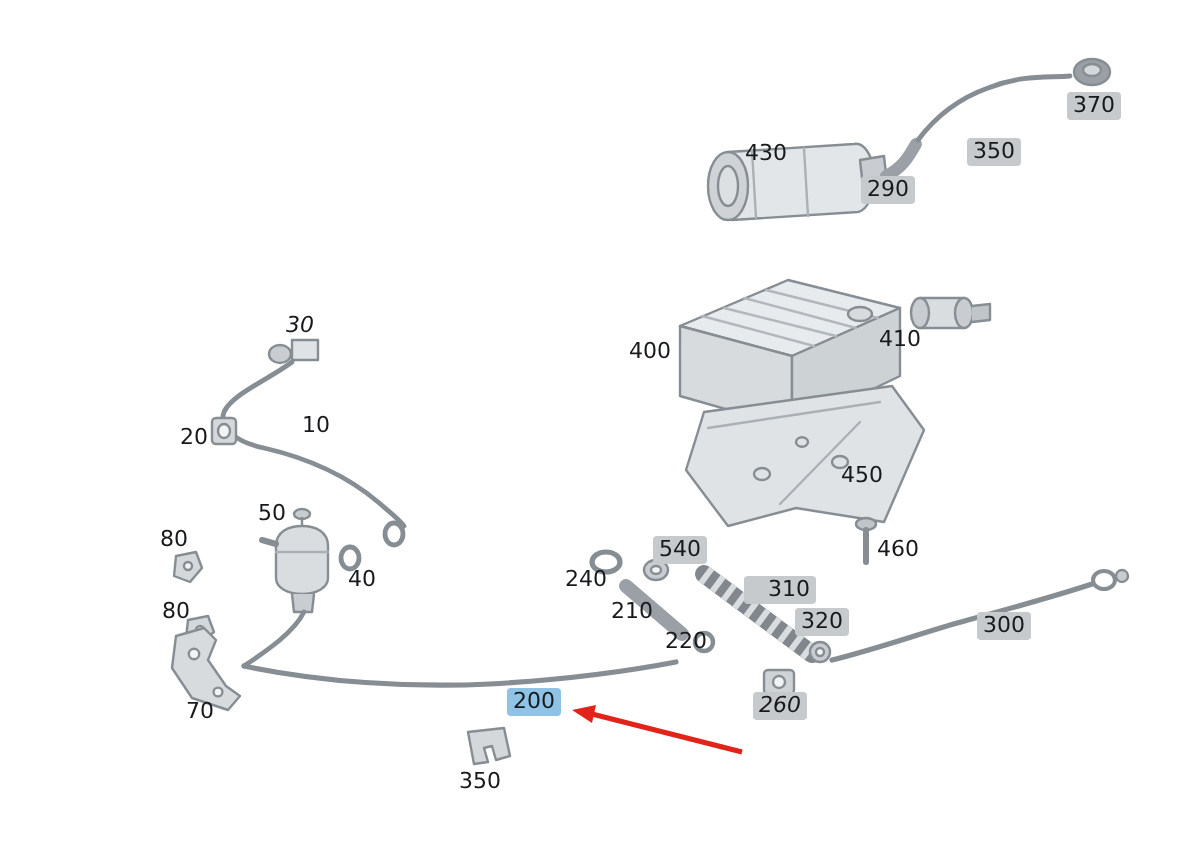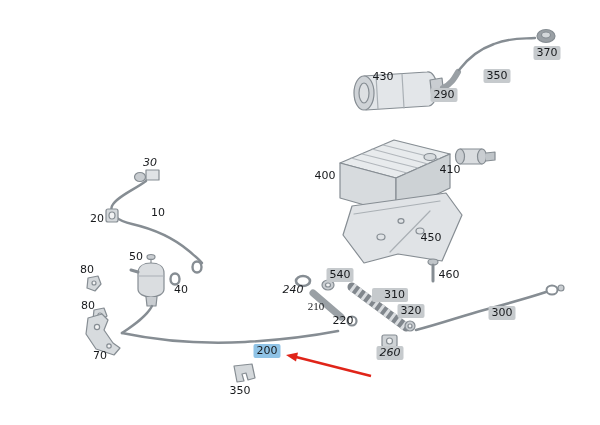--- a/index.html
+++ b/index.html
@@ -190,23 +190,23 @@
   <div class="label-layer">
       <div class="part-label label-plain" style="left: 158px; top: 213px;">10</div>
       <div class="part-label label-plain" style="left: 97px; top: 219px;">20</div>
       <div class="part-label label-plain" style="left: 150px; top: 163px; font-style: italic;">30</div>
       <div class="part-label label-plain" style="left: 181px; top: 290px;">40</div>
       <div class="part-label label-plain" style="left: 136px; top: 257px;">50</div>
       <div class="part-label label-plain" style="left: 87px; top: 270px;">80</div>
       <div class="part-label label-plain" style="left: 100px; top: 356px;">70</div>
       <div class="part-label label-plain" style="left: 88px; top: 306px;">80</div>
       <div class="part-label label-highlight" style="left: 267px; top: 351px;">200</div>
-      <div class="part-label label-plain" style="left: 316px; top: 306px; font-family: Liberation Serif, serif;">210</div>
+      <div class="part-label label-plain" style="left: 316px; top: 306px;">210</div>
       <div class="part-label label-plain" style="left: 343px; top: 321px;">220</div>
-      <div class="part-label label-plain" style="left: 293px; top: 290px; font-style: italic;">240</div>
+      <div class="part-label label-plain" style="left: 293px; top: 290px;">240</div>
       <div class="part-label label-plain" style="left: 240px; top: 391px;">350</div>
       <div class="part-label label-gray" style="left: 390px; top: 353px; font-style: italic;">260</div>
       <div class="part-label label-gray" style="left: 502px; top: 313px;">300</div>
       <div class="part-label label-gray" style="left: 390px; top: 295px; padding-left: 12px;">310</div>
       <div class="part-label label-gray" style="left: 411px; top: 311px;">320</div>
       <div class="part-label label-gray" style="left: 340px; top: 275px;">540</div>
       <div class="part-label label-gray" style="left: 497px; top: 76px;">350</div>
       <div class="part-label label-gray" style="left: 444px; top: 95px;">290</div>
       <div class="part-label label-gray" style="left: 547px; top: 53px; text-align: center;">370</div>
       <div class="part-label label-plain" style="left: 325px; top: 176px;">400</div>

